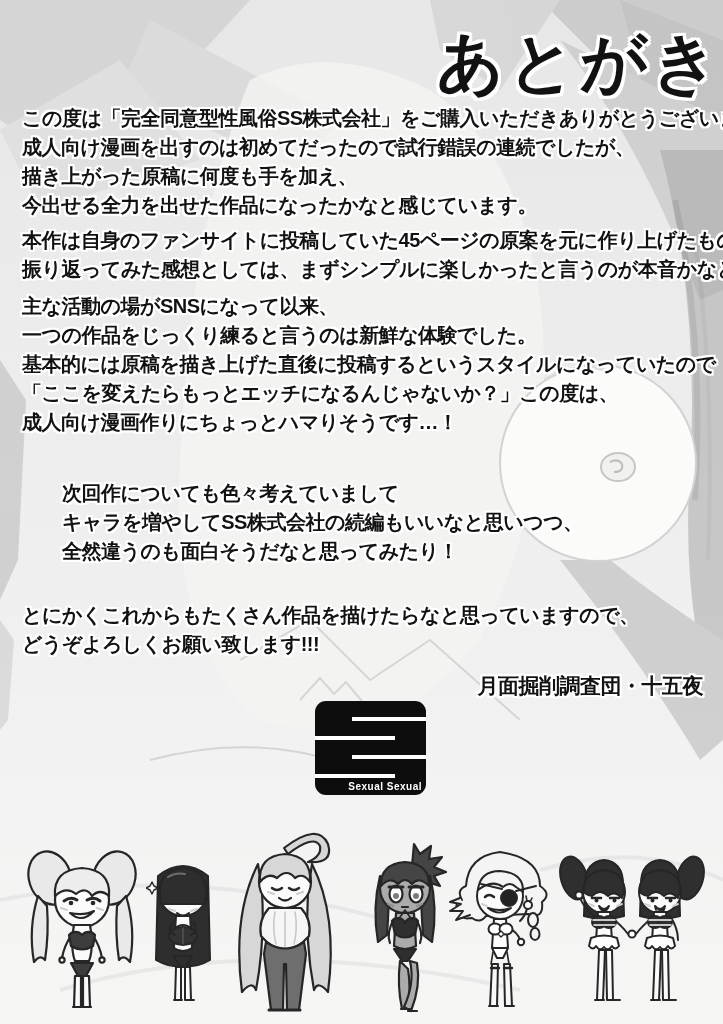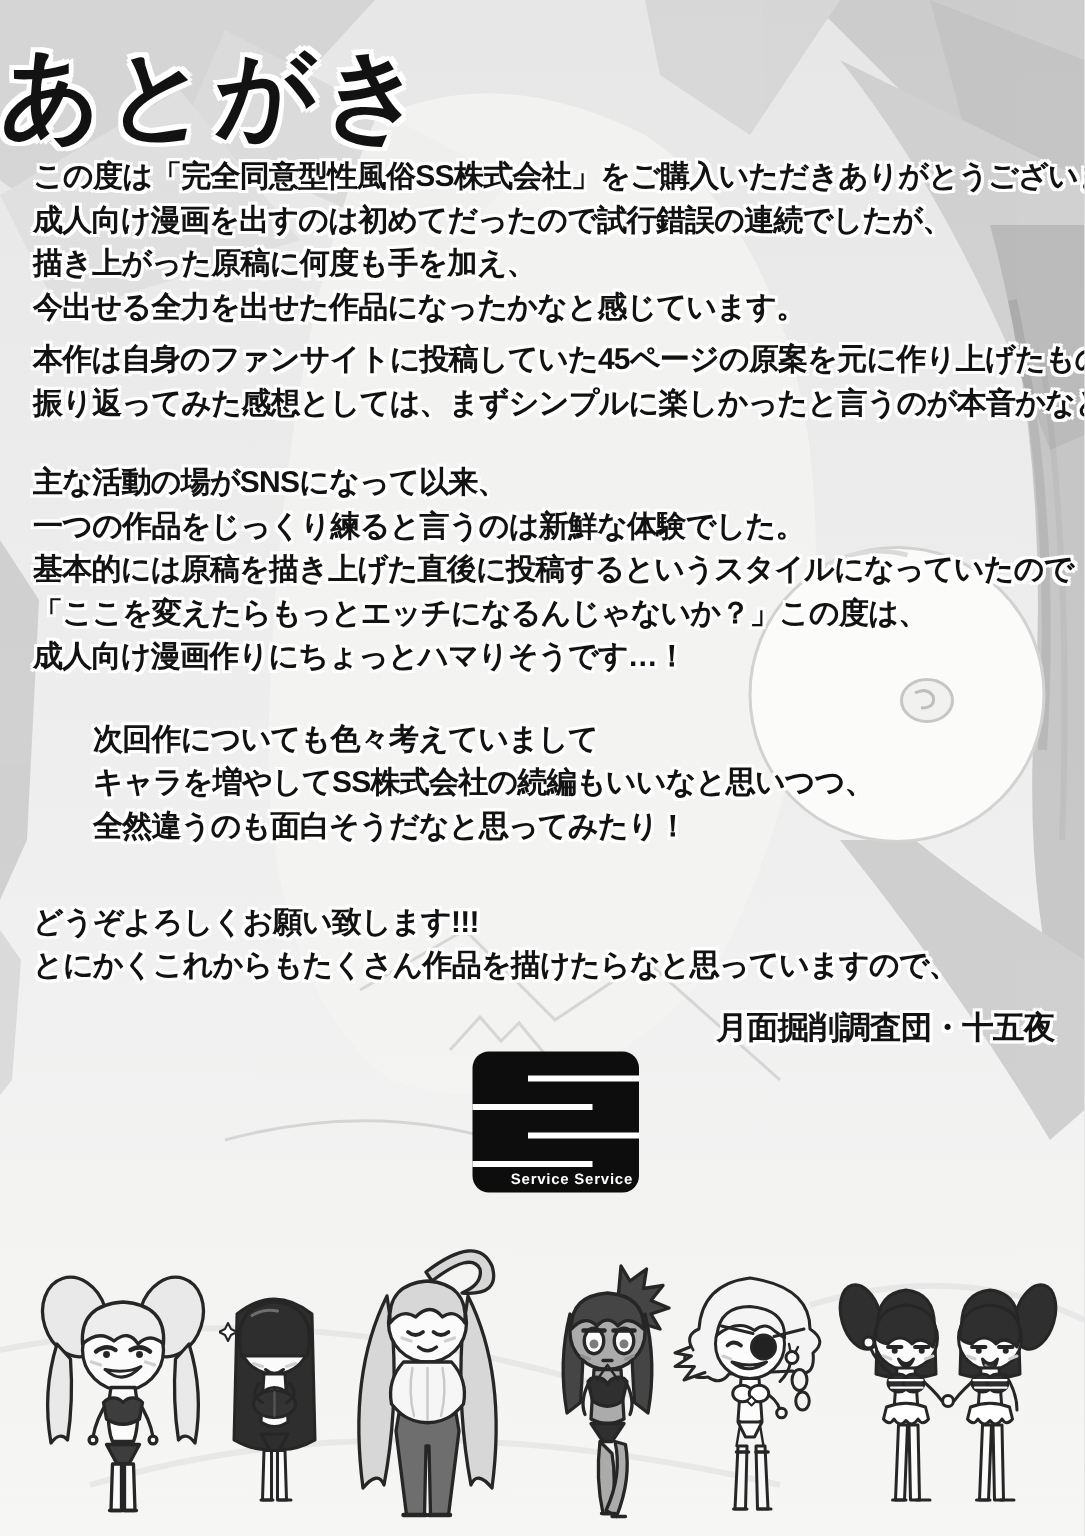--- a/index.html
+++ b/index.html
@@ -10,28 +10,28 @@
   }
   #bg{position:absolute;left:0;top:0;z-index:0;}
   .txt-layer{position:absolute;left:0;top:0;width:723px;height:1024px;z-index:3;pointer-events:none;}
   .jp{
     font-weight:900;color:#121212;white-space:nowrap;letter-spacing:-0.5px;
     text-shadow:
       -2px -2px 0 #fff, 2px -2px 0 #fff, -2px 2px 0 #fff, 2px 2px 0 #fff,
       -2px 0 0 #fff, 2px 0 0 #fff, 0 -2px 0 #fff, 0 2px 0 #fff;
   }
   .page-title{
-    position:absolute;top:22px;left:0;width:723px;text-align:left;
+    position:absolute;top:22px;left:0;width:723px;text-align:right;
     font-size:66px;letter-spacing:4px;line-height:80px;
     text-shadow:
       -3px -3px 0 #fff, 3px -3px 0 #fff, -3px 3px 0 #fff, 3px 3px 0 #fff,
       -3px 0 0 #fff, 3px 0 0 #fff, 0 -3px 0 #fff, 0 3px 0 #fff;
   }
   .para{position:absolute;left:22px;font-size:20px;line-height:29px;}
-  .p1{top:104px;} .p2{top:226px;} .p3{top:308px;} .p4{top:479px;margin-left:40px;} .p5{top:601px;}
+  .p1{top:104px;} .p2{top:226px;} .p3{top:292px;} .p4{top:479px;margin-left:40px;} .p5{top:601px;}
   .signature{position:absolute;right:20px;top:671px;font-size:21px;line-height:29px;}
   .logo{
     position:absolute;left:315px;top:701px;width:111px;height:94px;z-index:2;
     background:#0d0d0d;border-radius:11px;
   }
   .logo .bar{position:absolute;height:4px;background:#fff;}
   .bar1{top:16px;left:37px;width:74px;}
   .bar2{top:35px;left:0;width:80px;}
   .bar3{top:54px;left:37px;width:74px;}
   .bar4{top:73px;left:0;width:80px;}
@@ -126,33 +126,33 @@
       <div class="jp">成人向け漫画作りにちょっとハマりそうです…！</div>
     </div>
 
     <div class="para p4">
       <div class="jp">次回作についても色々考えていまして</div>
       <div class="jp">キャラを増やしてSS株式会社の続編もいいなと思いつつ、</div>
       <div class="jp">全然違うのも面白そうだなと思ってみたり！</div>
     </div>
 
     <div class="para p5">
+      <div class="jp">とにかくこれからもたくさん作品を描けたらなと思っていますので、</div>
       <div class="jp">どうぞよろしくお願い致します!!!</div>
-      <div class="jp">とにかくこれからもたくさん作品を描けたらなと思っていますので、</div>
     </div>
 
     <div class="jp signature">月面掘削調査団・十五夜</div>
   </div>
 
   <div class="logo">
     <div class="bar bar1"></div>
     <div class="bar bar2"></div>
     <div class="bar bar3"></div>
     <div class="bar bar4"></div>
-    <div class="logo-label">Service Service</div>
+    <div class="logo-label">Sexual Sexual</div>
   </div>
 
   <div class="chibi" style="left:20px;top:842px;width:124px;height:172px;">
     <svg viewBox="0 0 124 172">
       <g stroke="#262626" stroke-width="2.2" stroke-linejoin="round" stroke-linecap="round">
         <ellipse cx="30" cy="36" rx="21" ry="27" fill="#e9e9e9" transform="rotate(-18 30 36)"></ellipse>
         <ellipse cx="94" cy="36" rx="21" ry="27" fill="#e9e9e9" transform="rotate(18 94 36)"></ellipse>
         <path d="M18,54 Q8,86 14,120 Q20,112 25,118 Q29,92 27,64 Z" fill="#e9e9e9"></path>
         <path d="M106,54 Q116,86 110,120 Q104,112 99,118 Q95,92 97,64 Z" fill="#e9e9e9"></path>
         <circle cx="62" cy="58" r="27" fill="#fbfbfb"></circle>

